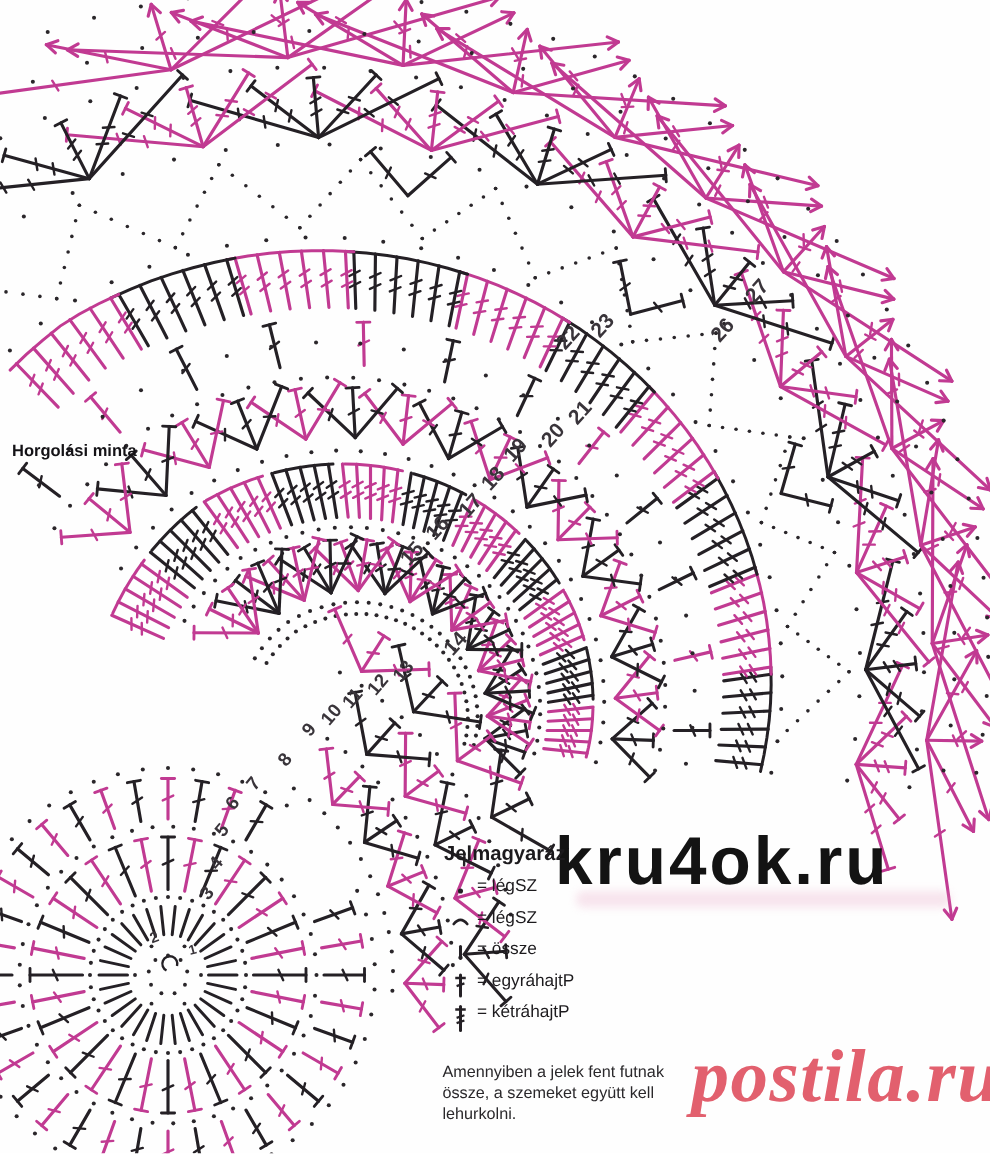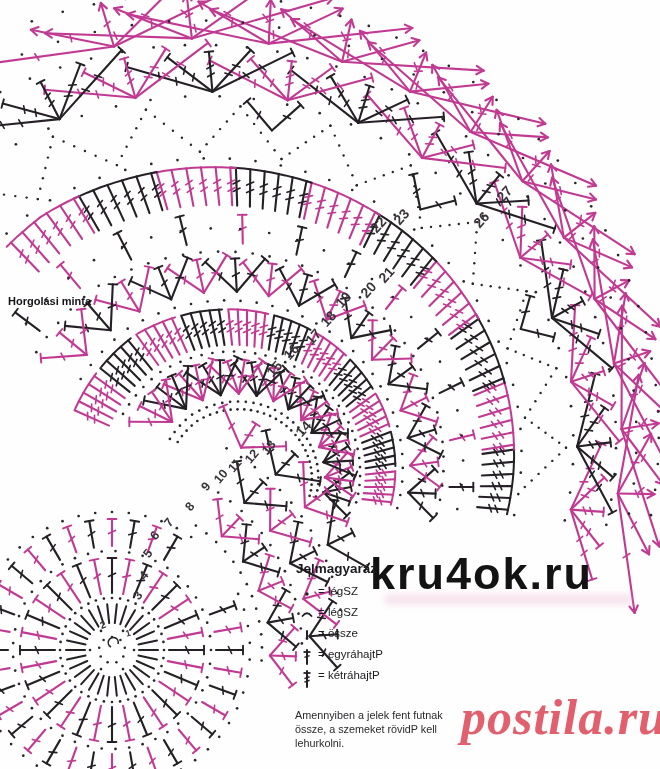--- a/index.html
+++ b/index.html
@@ -2343,16 +2343,16 @@
             <line x1="8" y1="2" x2="8" y2="18" stroke="#242025" stroke-width="2" stroke-linecap="round"></line>
             <line x1="4.5" y1="4" x2="11.5" y2="4" stroke="#242025" stroke-width="1.8"></line>
             <line x1="5.4" y1="9.6" x2="10.6" y2="7.8" stroke="#242025" stroke-width="1.5"></line>
             <line x1="5.4" y1="13.1" x2="10.6" y2="11.3" stroke="#242025" stroke-width="1.5"></line>
           </svg>
         </span>
       <span class="legend-txt">= kétráhajtP</span>
     </div>
   </div>
 
-  <div class="note">Amennyiben a jelek fent futnak össze, a szemeket rövidP kell lehurkolni.</div>
+  <div class="note">Amennyiben a jelek fent futnak össze, a szemeket együtt kell lehurkolni.</div>
 
   <div class="wm-postila">postila.ru</div>
 </div>
 
 </body></html>

